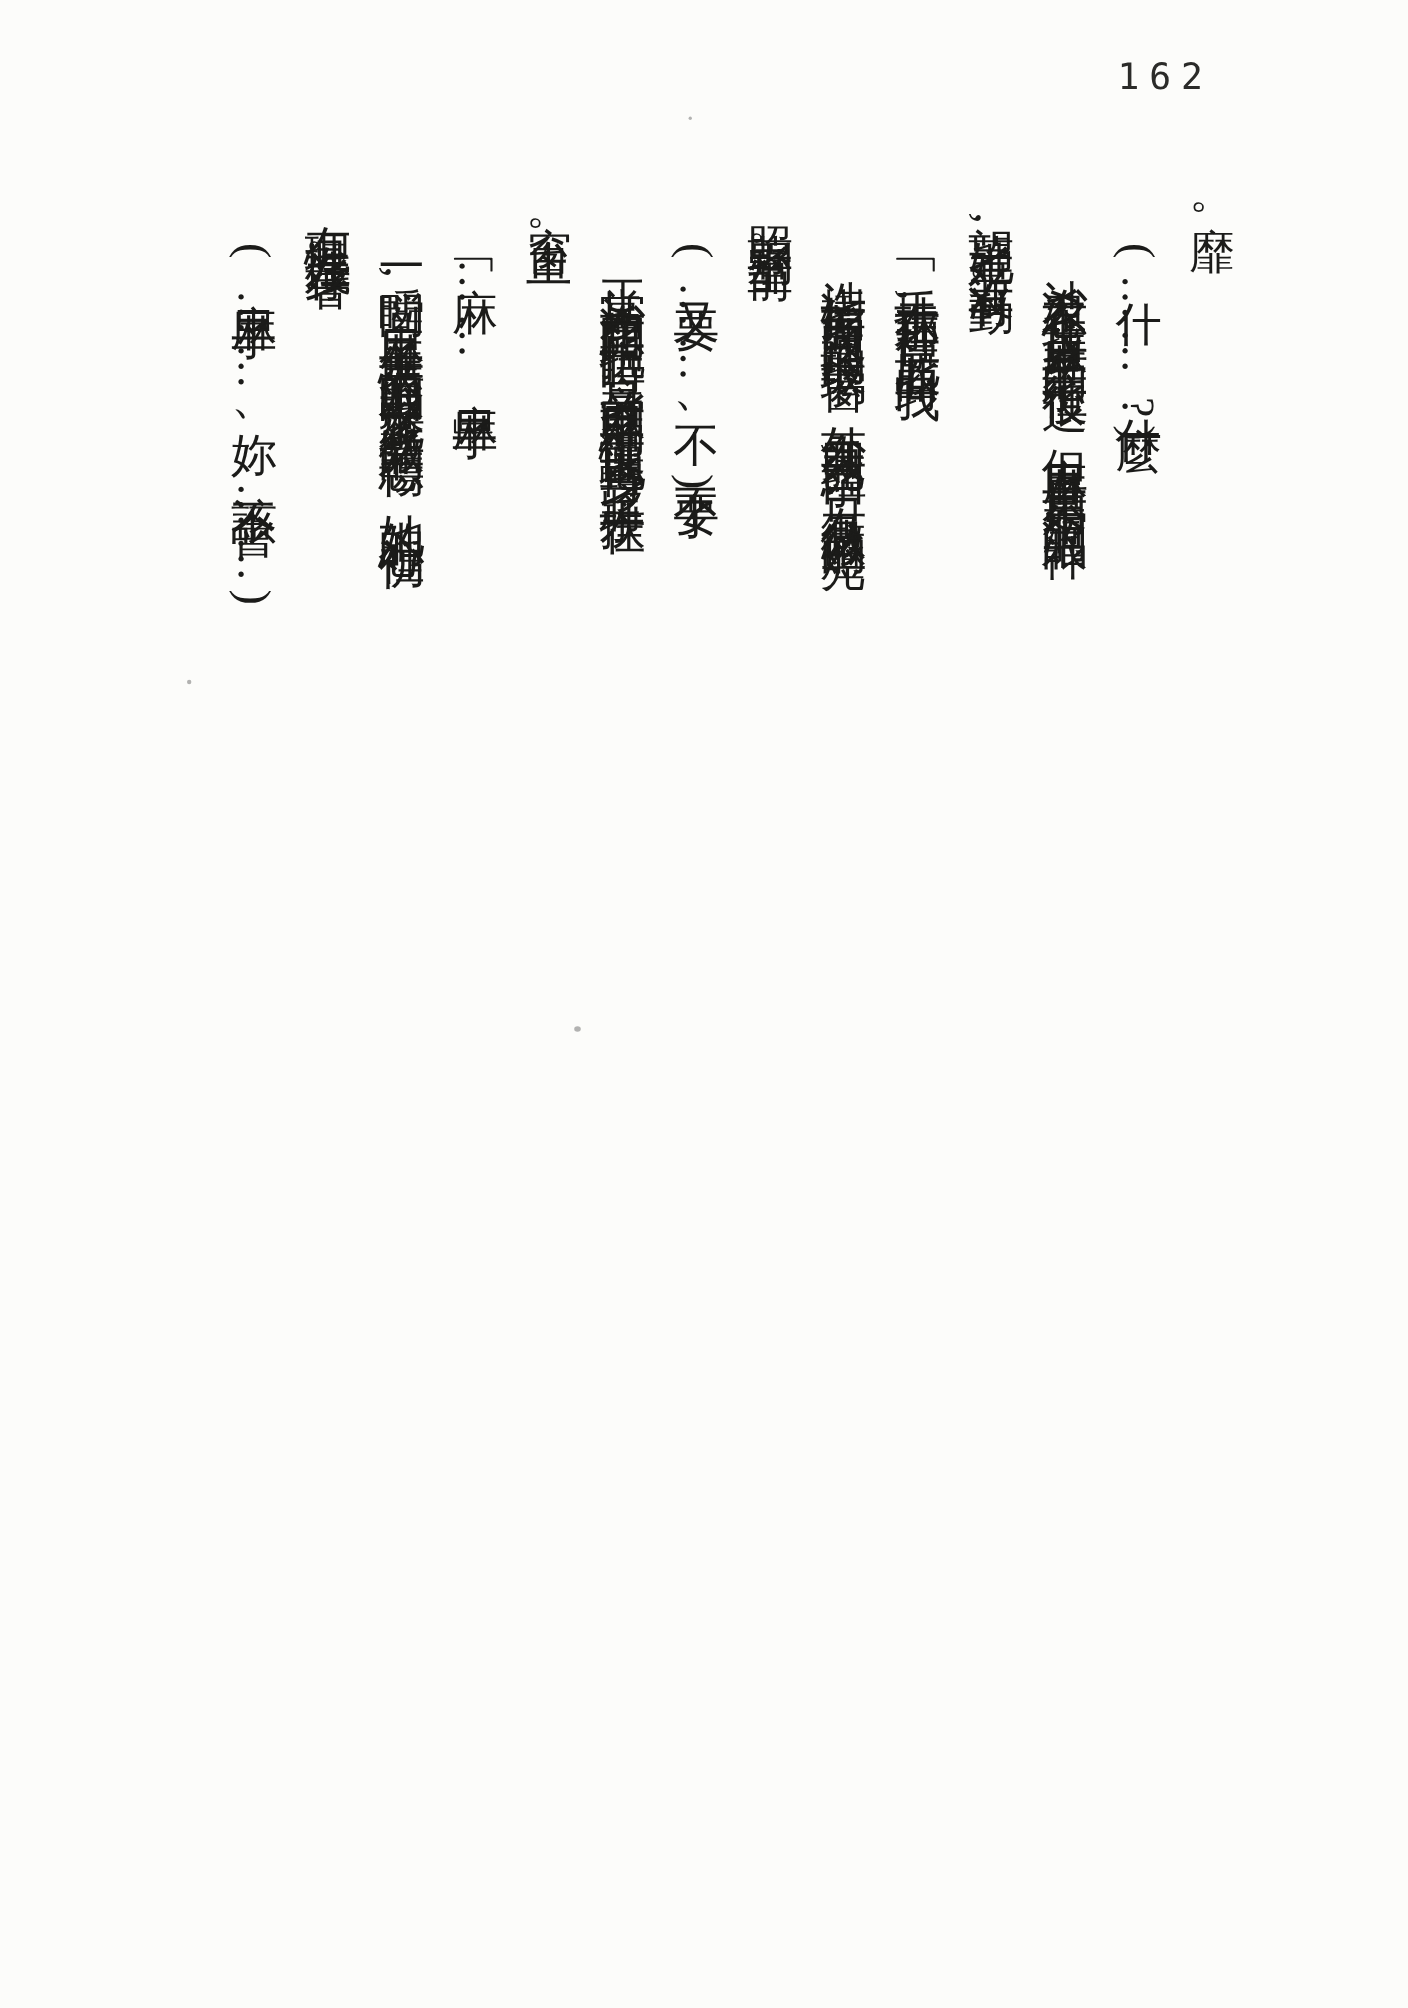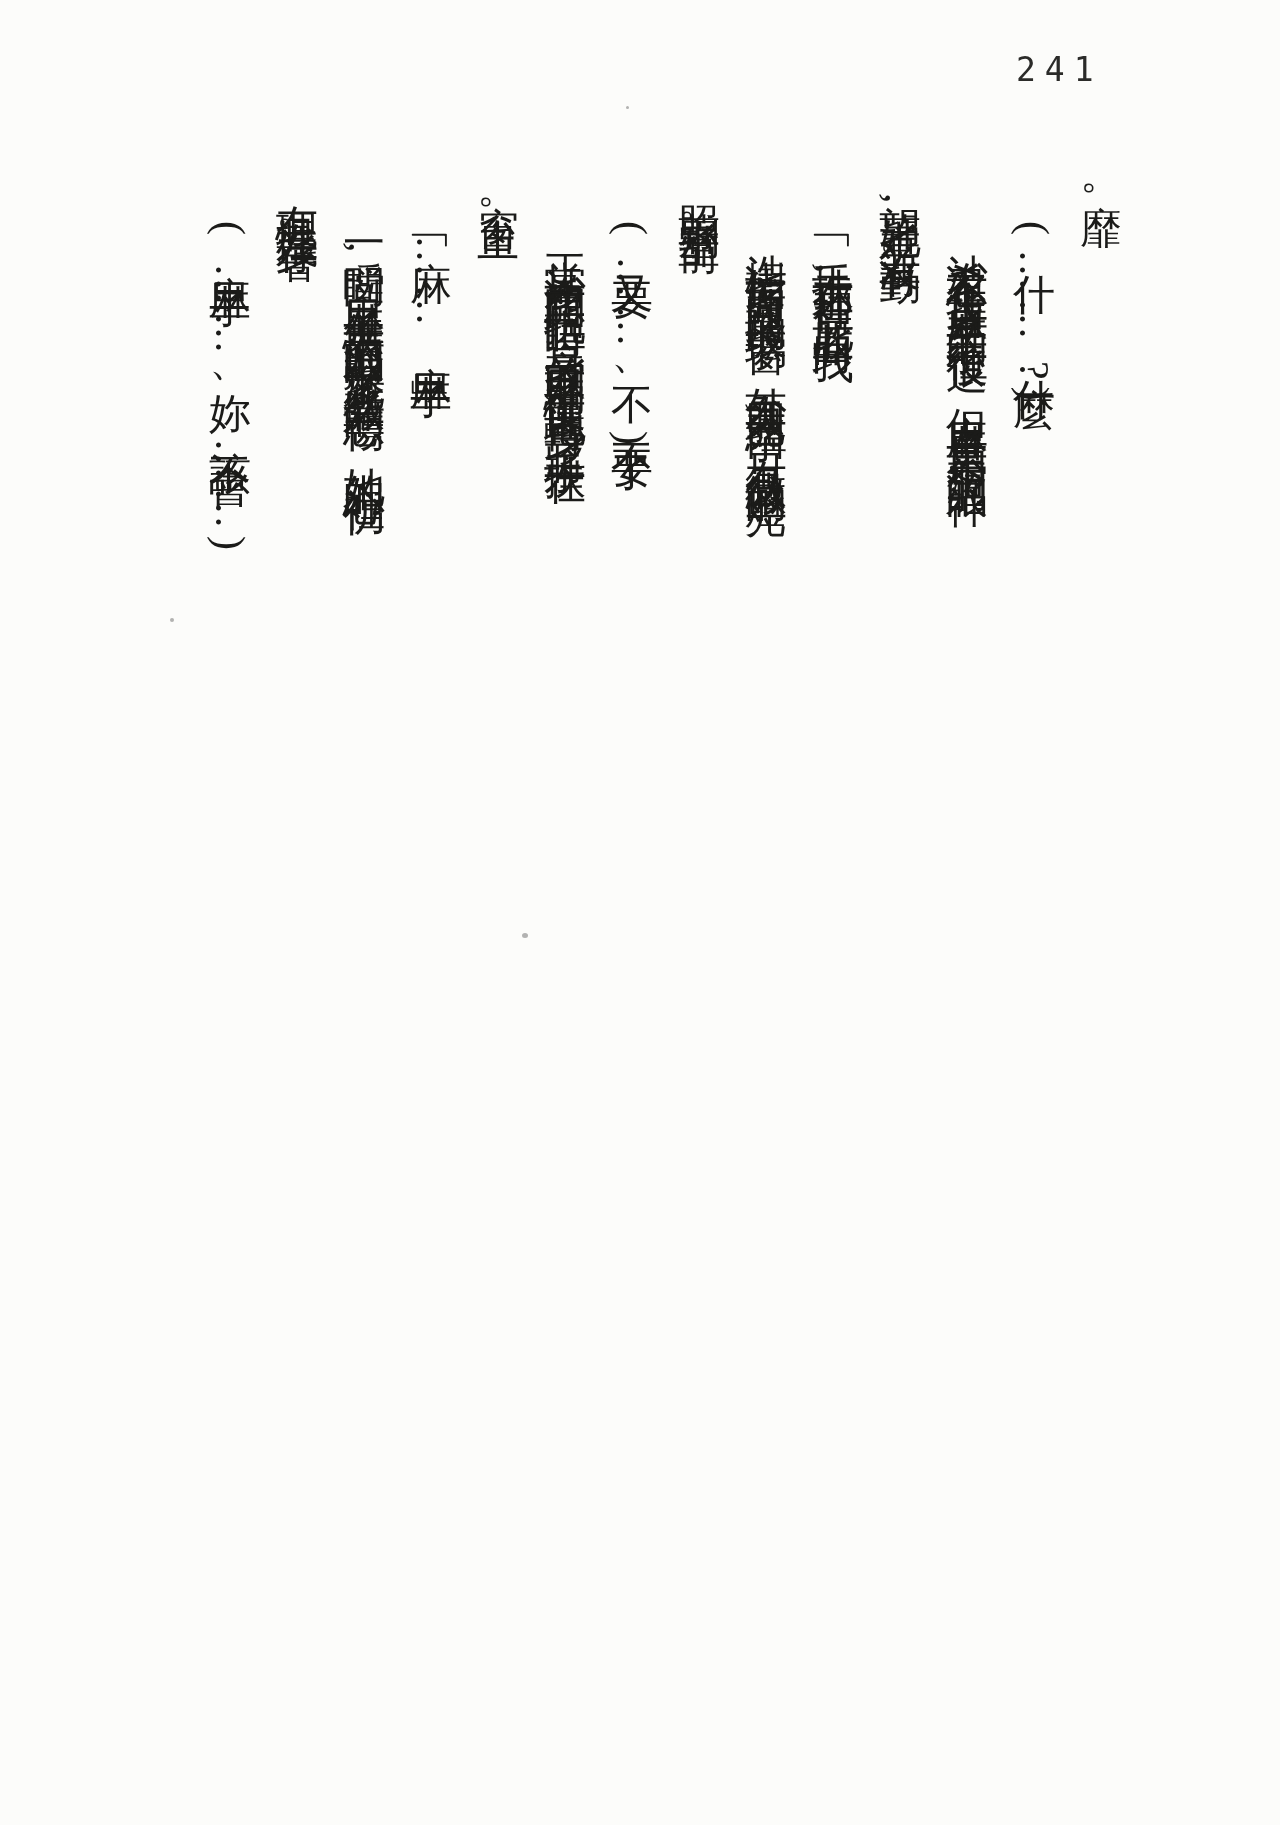--- a/index.html
+++ b/index.html
@@ -56,21 +56,21 @@
   }
   .speck-1 { left: 522px; top: 933px; width: 6px; height: 5px; }
   .speck-2 { left: 626px; top: 106px; width: 3px; height: 3px; }
   .speck-3 { left: 170px; top: 618px; width: 4px; height: 4px; }
 </style>
 </head>
 <body>
 
 <div class="page">
 
-  <div class="page-number">241</div>
+  <div class="page-number">162</div>
 
   <div class="text-block">
     <div class="col">靡。</div>
     <div class="col ind">(什……什麼?)</div>
     <div class="col ind">沙希忍不住拉著麻里子的手往後退。但麻里子只是用空洞的眼神</div>
     <div class="col">望著她,並沒有動。</div>
     <div class="col ind">「手扶在那裡,屁股面向我」</div>
     <div class="col ind">浩樹指著面向道路的玻璃窗。外面天已經西了,只有微微的燈光</div>
     <div class="col">照著別墅前。</div>
     <div class="col ind">(又要……不、不要了)</div>

